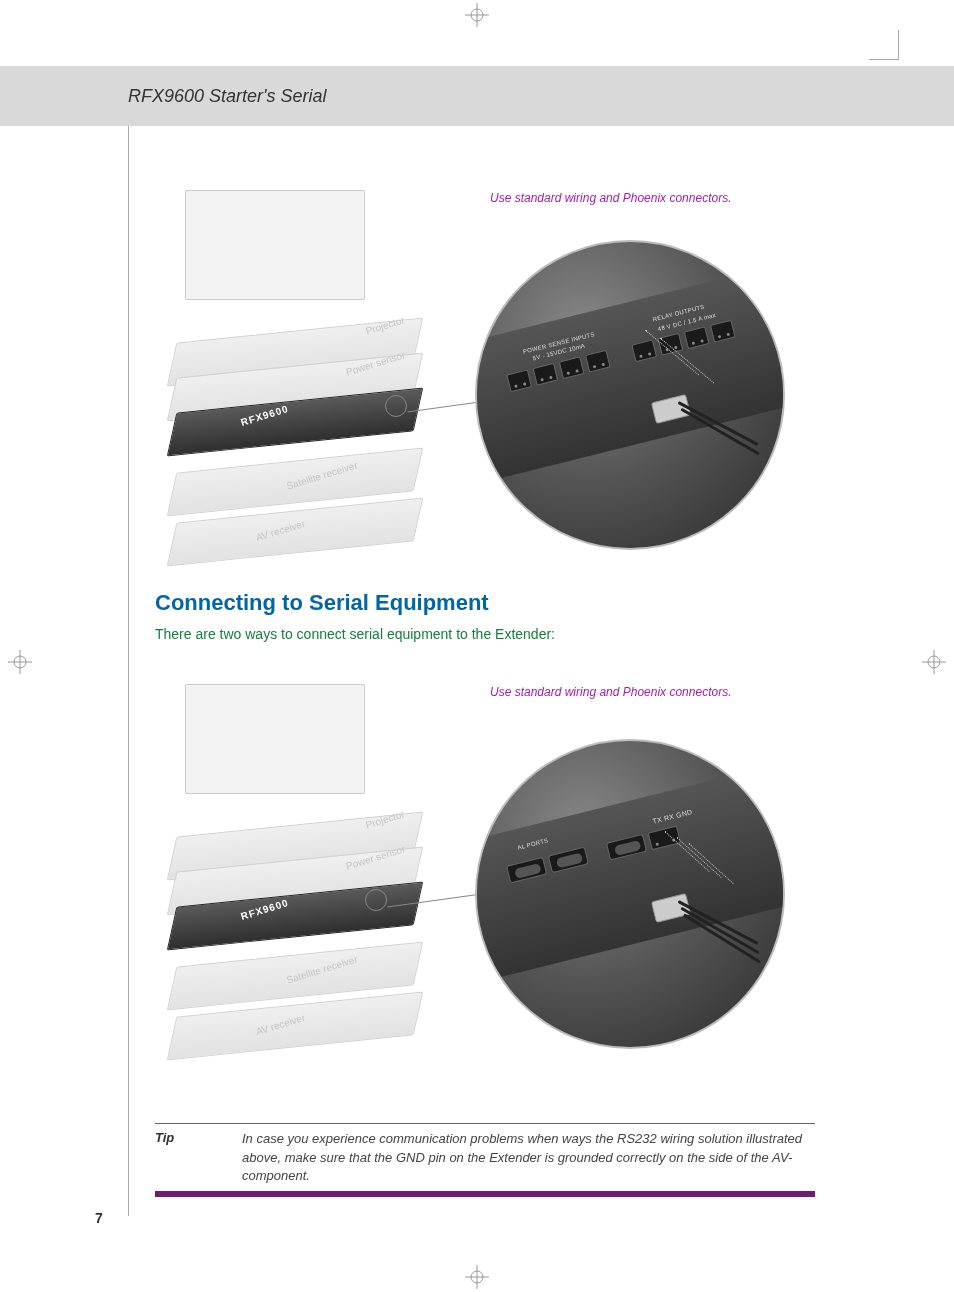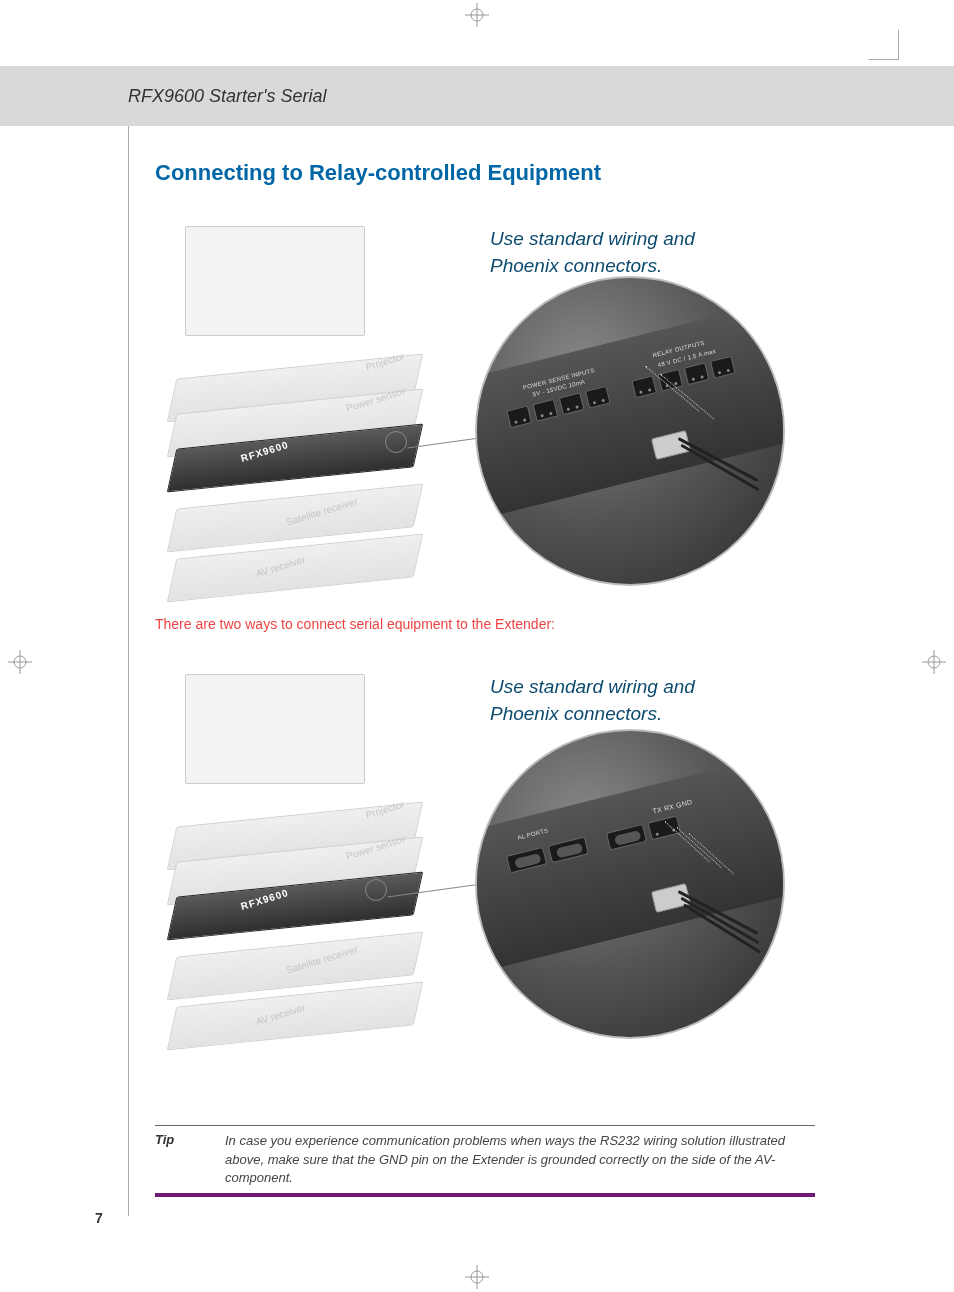--- a/index.html
+++ b/index.html
@@ -71,35 +71,35 @@
     width: 680px;
   }
   h2 {
     color: #0066a6;
     font-size: 22px;
     font-weight: bold;
     margin-bottom: 10px;
   }
   .subhead {
     font-size: 14px;
-    color: #ef4444;
+    color: #15803d;
     margin-bottom: 12px;
   }
 
   .figure-block {
     position: relative;
     width: 660px;
     height: 390px;
     margin-bottom: 30px;
   }
   .caption {
     position: absolute;
     font-style: italic;
-    font-size: 19px;
-    color: #0c4a6e;
+    font-size: 12px;
+    color: #a21caf;
     line-height: 1.4;
   }
 
   
   .rack {
     position: absolute;
     left: 0;
     top: 50px;
     width: 300px;
     height: 320px;
@@ -248,24 +248,24 @@
     border-top: 1px dotted #bbb;
   }
 
   
   .tip-block {
     position: absolute;
     left: 155px;
     bottom: 95px;
     width: 660px;
     border-top: 1px solid #666;
-    border-bottom: 4px solid #701a75;
+    border-bottom: 6px solid #701a75;
     padding: 6px 0;
     display: flex;
-    gap: 30px;
+    gap: 47px;
   }
   .tip-label {
     font-style: italic;
     font-weight: bold;
     font-size: 13px;
     width: 40px;
     flex-shrink: 0;
   }
   .tip-text {
     font-style: italic;
@@ -315,21 +315,20 @@
 
 <div class="corner-tr"></div>
 
 <div class="header-band">
   <span class="header-title">RFX9600 Starter's Serial</span>
 </div>
 <div class="vline"></div>
 
 <div class="content">
 
-  <h2>Connecting to Relay-controlled Equipment</h2>
 
   <div class="figure-block">
     <div class="caption" style="left:335px; top:30px; width:260px;">Use standard wiring and Phoenix connectors.</div>
 
     <div class="rack">
       <div class="shelf screen" style="left:30px; top:-20px;"></div>
       <div class="shelf" style="left:20px; top:120px;"></div>
       <span class="shelf-label" style="left:210px; top:110px;">Projector</span>
       <div class="shelf" style="left:20px; top:155px;"></div>
       <span class="shelf-label" style="left:190px; top:148px;">Power sensor</span>
@@ -365,20 +364,21 @@
       <div class="dashed" style="left:160px; top:110px; width:70px; transform:rotate(40deg);"></div>
       <div class="dashed" style="left:175px; top:118px; width:70px; transform:rotate(40deg);"></div>
       <div class="cable">
         <div class="plug" style="left:10px; top:10px; transform:rotate(-14deg);"></div>
         <div class="wire" style="left:30px; top:34px; transform:rotate(28deg);"></div>
         <div class="wire" style="left:32px; top:42px; transform:rotate(30deg);"></div>
       </div>
     </div>
   </div>
 
+  <h2 style="margin-top:40px;">Connecting to Serial Equipment</h2>
   <div class="subhead">There are two ways to connect serial equipment to the Extender:</div>
 
   <div class="figure-block" style="height:400px;">
     <div class="caption" style="left:335px; top:30px; width:260px;">Use standard wiring and Phoenix connectors.</div>
 
     <div class="rack">
       <div class="shelf screen" style="left:30px; top:-20px;"></div>
       <div class="shelf" style="left:20px; top:120px;"></div>
       <span class="shelf-label" style="left:210px; top:110px;">Projector</span>
       <div class="shelf" style="left:20px; top:155px;"></div>

